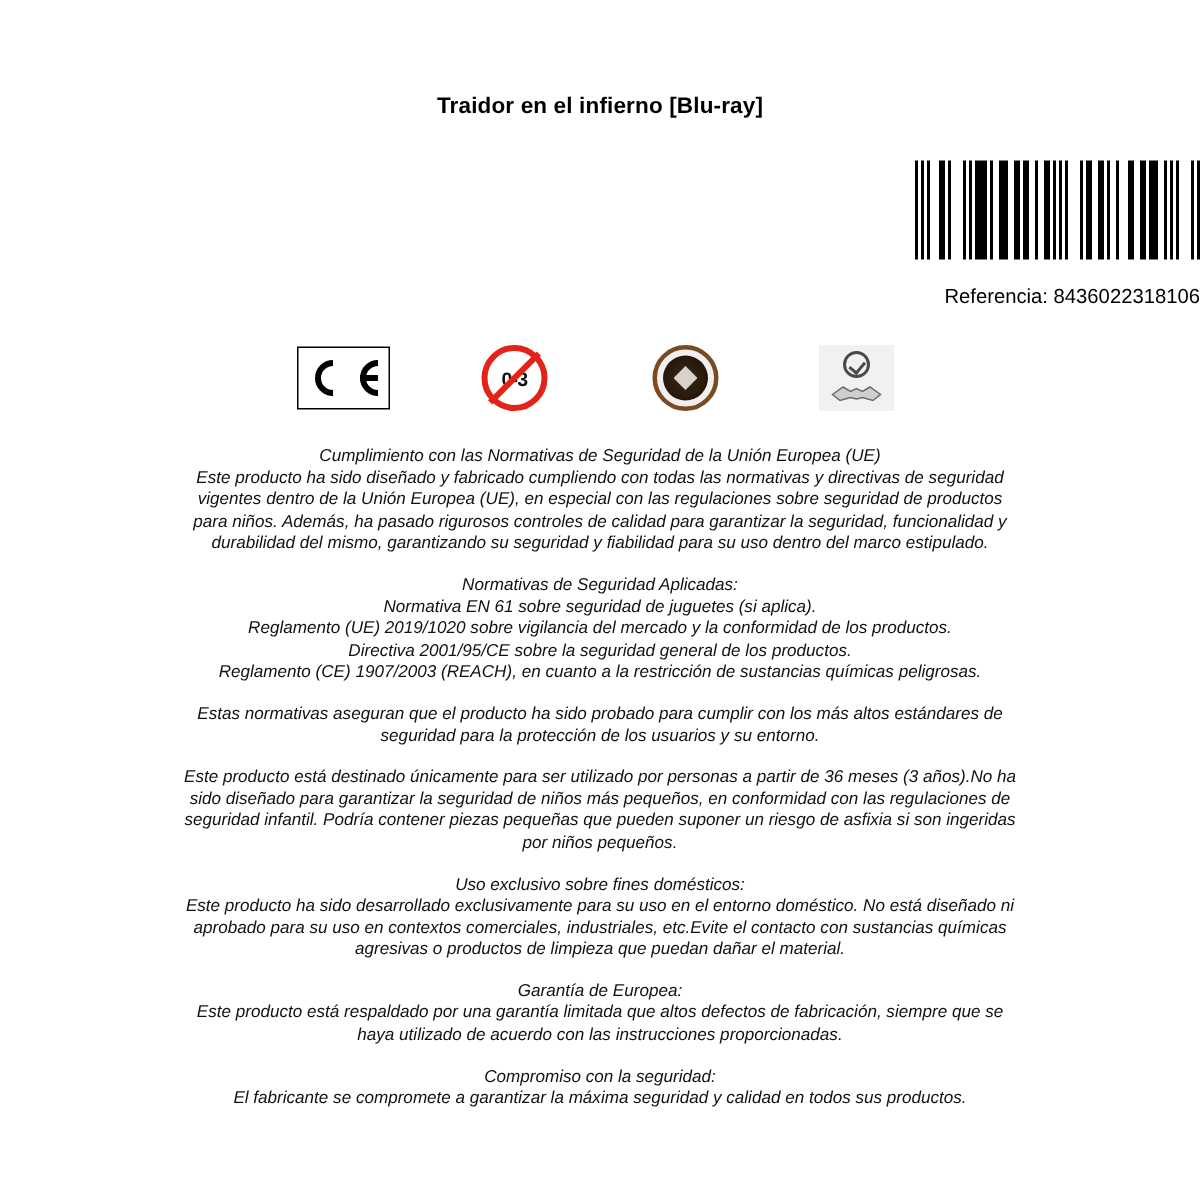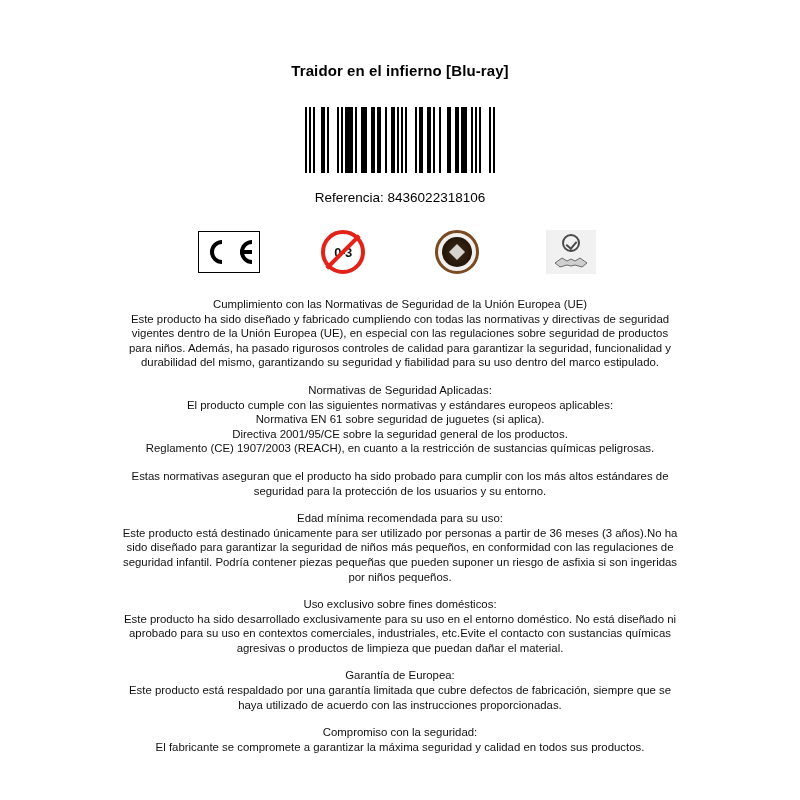--- a/index.html
+++ b/index.html
@@ -25,21 +25,21 @@
     text-align: center;
     font-size: 15px;
     font-weight: bold;
     margin-top: 62px;
     letter-spacing: 0.1px;
   }
   .barcode-block {
     margin-top: 28px;
     display: flex;
     flex-direction: column;
-    align-items: center;
+    align-items: flex-end;
   }
   .barcode {
     height: 66px;
     display: flex;
     align-items: stretch;
   }
   .barcode span {
     display: block;
     background: #000;
     height: 100%;
@@ -185,21 +185,21 @@
   .quality .hands svg { display: block; }
 
   .body-text {
     margin: 24px auto 0 auto;
     width: 560px;
     text-align: center;
     font-size: 11.4px;
     line-height: 14.6px;
     color: #111;
   }
-  .section { margin-top: 13px; }
+  .section { margin-top: 13px; font-style: italic; }
   .section:first-child { margin-top: 0; }
   .section .heading { display: block; }
   .section p { margin: 0; }
   .list-line { display: block; }
 </style>
 </head>
 <body>
 
 <div class="page">
 
@@ -311,40 +311,39 @@
 
   <div class="body-text">
 
     <div class="section">
       <span class="heading">Cumplimiento con las Normativas de Seguridad de la Unión Europea (UE)</span>
       <p>Este producto ha sido diseñado y fabricado cumpliendo con todas las normativas y directivas de seguridad vigentes dentro de la Unión Europea (UE), en especial con las regulaciones sobre seguridad de productos para niños. Además, ha pasado rigurosos controles de calidad para garantizar la seguridad, funcionalidad y durabilidad del mismo, garantizando su seguridad y fiabilidad para su uso dentro del marco estipulado.</p>
     </div>
 
     <div class="section">
       <span class="heading">Normativas de Seguridad Aplicadas:</span>
-      <p>El producto cumple con las siguientes normativas y estándares europeos aplicables:</p>
       <span class="list-line">Normativa EN 61 sobre seguridad de juguetes (si aplica).</span>
+      <span class="list-line">Reglamento (UE) 2019/1020 sobre vigilancia del mercado y la conformidad de los productos.</span>
       <span class="list-line">Directiva 2001/95/CE sobre la seguridad general de los productos.</span>
       <span class="list-line">Reglamento (CE) 1907/2003 (REACH), en cuanto a la restricción de sustancias químicas peligrosas.</span>
       <p style="margin-top:13px">Estas normativas aseguran que el producto ha sido probado para cumplir con los más altos estándares de seguridad para la protección de los usuarios y su entorno.</p>
     </div>
 
     <div class="section">
-      <span class="heading">Edad mínima recomendada para su uso:</span>
       <p>Este producto está destinado únicamente para ser utilizado por personas a partir de 36 meses (3 años).No ha sido diseñado para garantizar la seguridad de niños más pequeños, en conformidad con las regulaciones de seguridad infantil. Podría contener piezas pequeñas que pueden suponer un riesgo de asfixia si son ingeridas por niños pequeños.</p>
     </div>
 
     <div class="section">
       <span class="heading">Uso exclusivo sobre fines domésticos:</span>
       <p>Este producto ha sido desarrollado exclusivamente para su uso en el entorno doméstico. No está diseñado ni aprobado para su uso en contextos comerciales, industriales, etc.Evite el contacto con sustancias químicas agresivas o productos de limpieza que puedan dañar el material.</p>
     </div>
 
     <div class="section">
       <span class="heading">Garantía de Europea:</span>
-      <p>Este producto está respaldado por una garantía limitada que cubre defectos de fabricación, siempre que se haya utilizado de acuerdo con las instrucciones proporcionadas.</p>
+      <p>Este producto está respaldado por una garantía limitada que altos defectos de fabricación, siempre que se haya utilizado de acuerdo con las instrucciones proporcionadas.</p>
     </div>
 
     <div class="section">
       <span class="heading">Compromiso con la seguridad:</span>
       <p>El fabricante se compromete a garantizar la máxima seguridad y calidad en todos sus productos.</p>
     </div>
 
   </div>
 
 </div>

